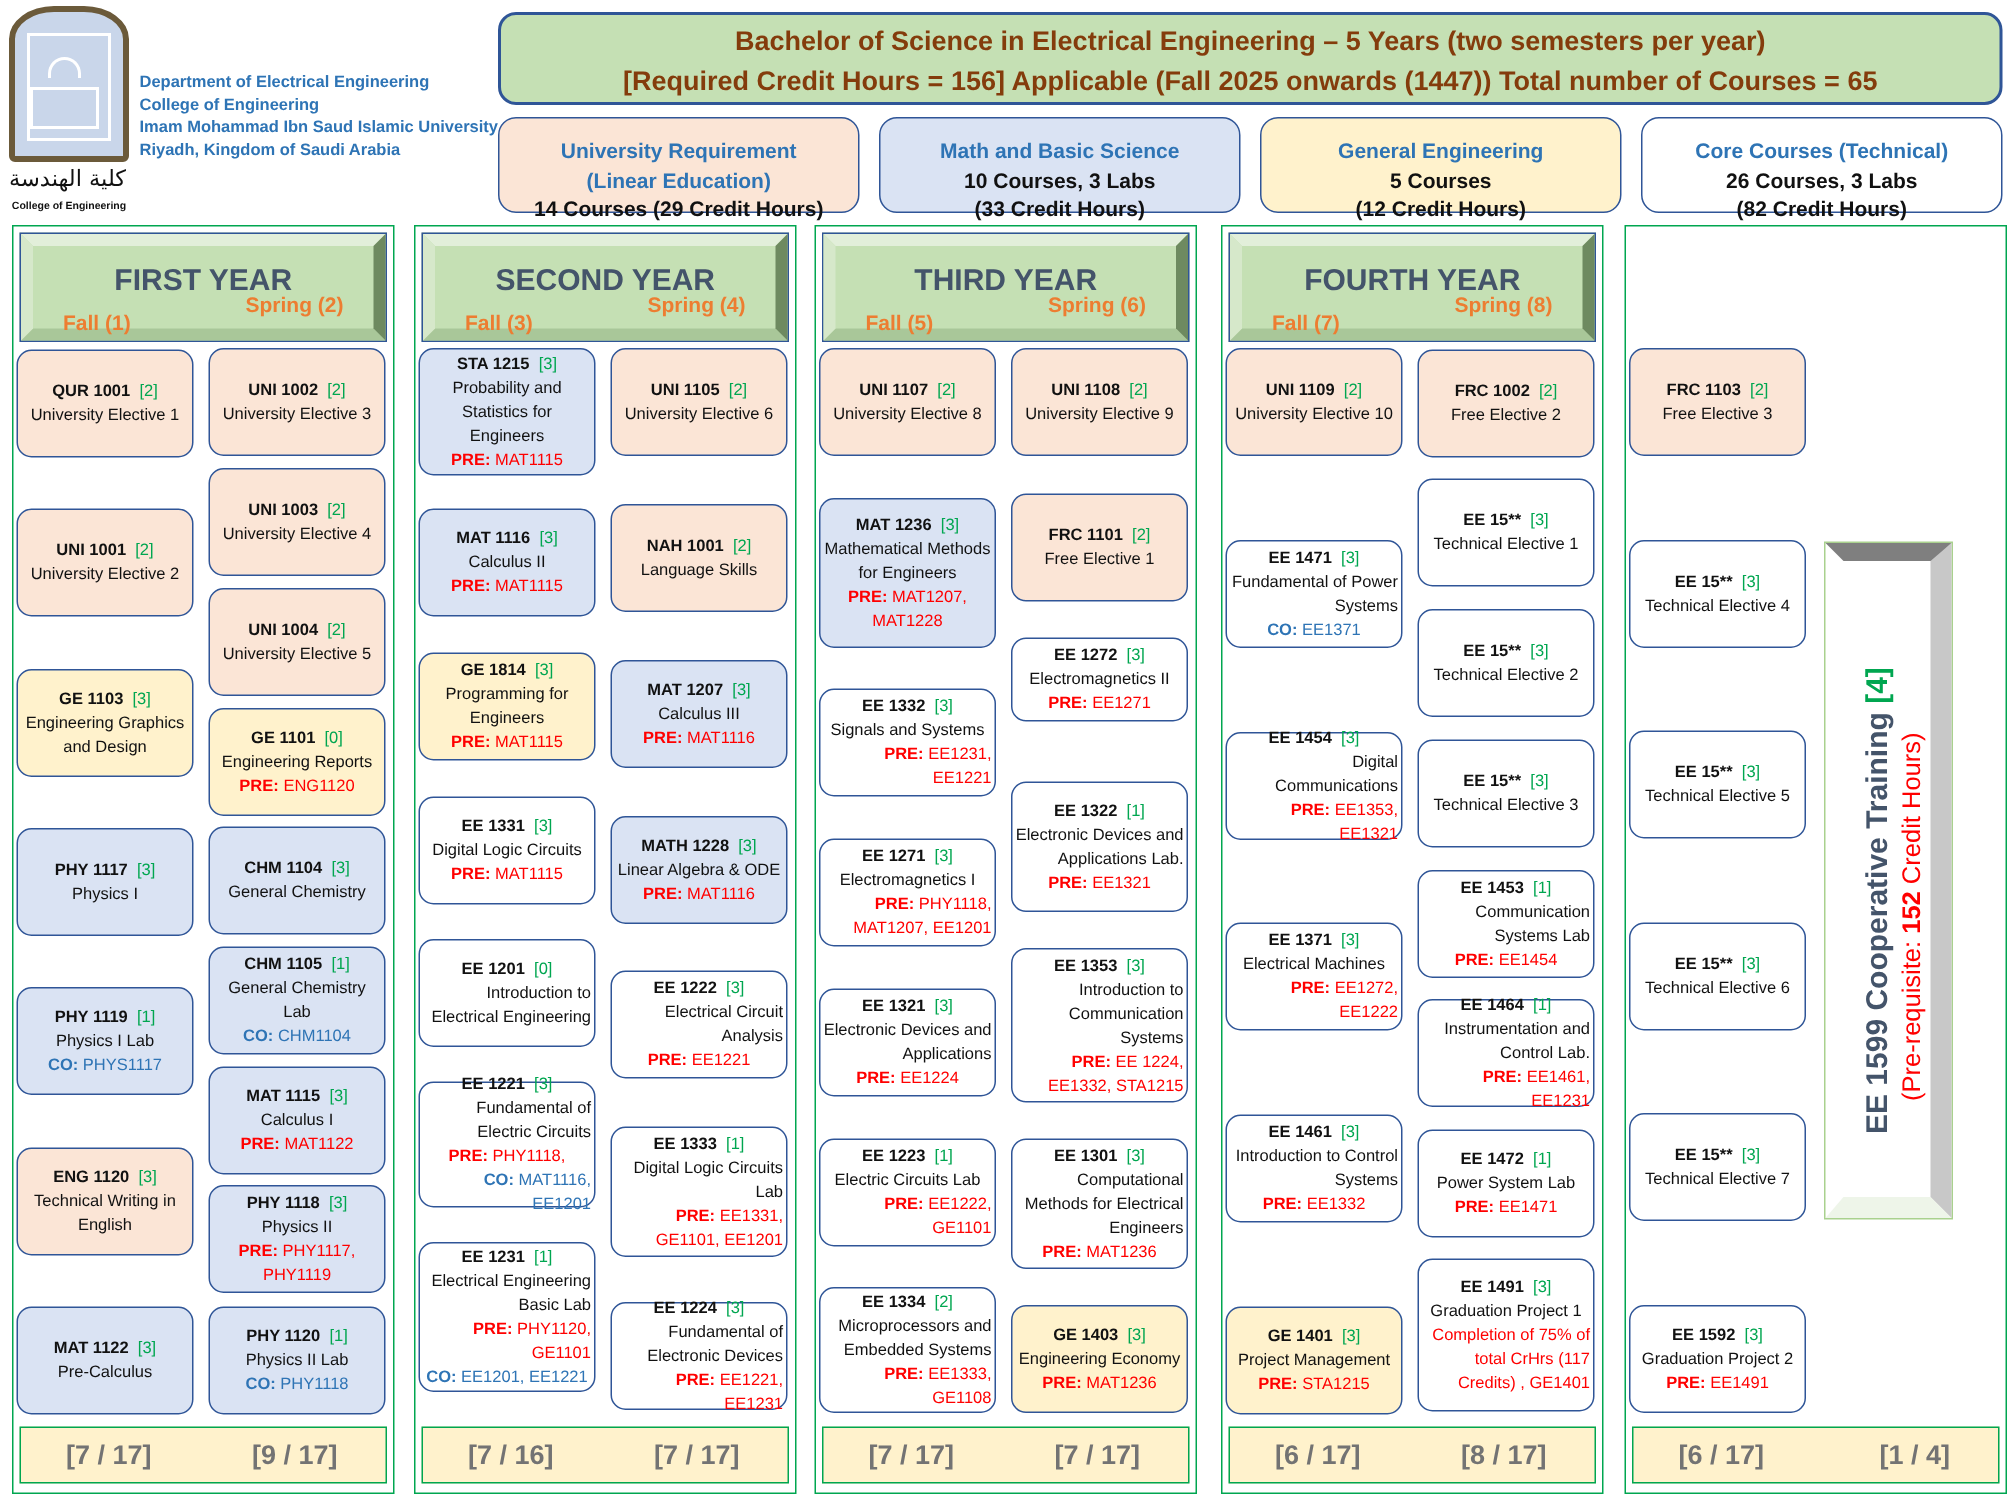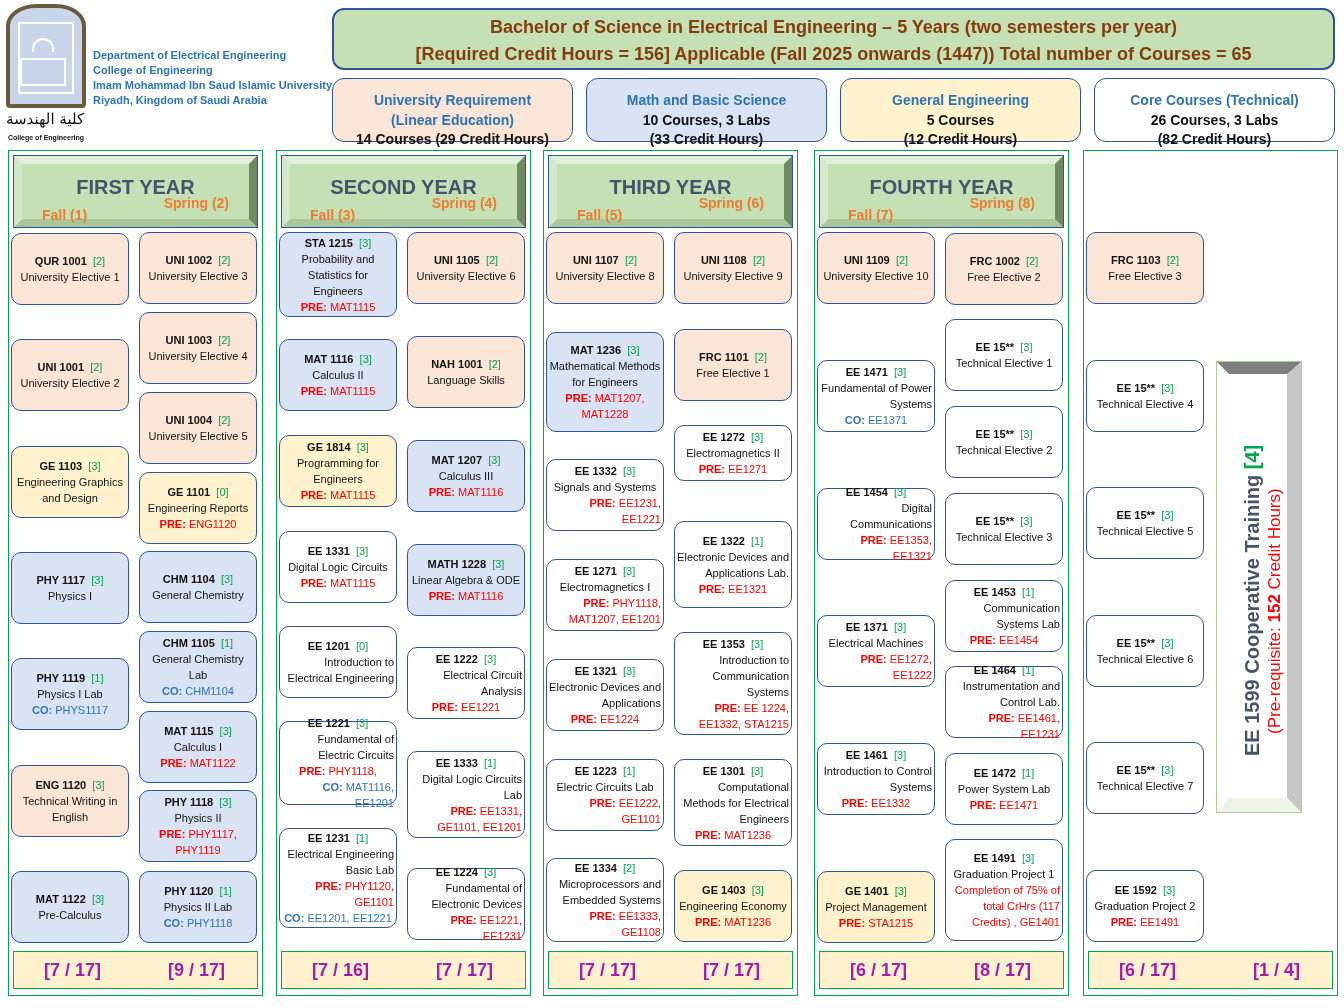--- a/index.html
+++ b/index.html
@@ -27,21 +27,21 @@
   .year { top: 150px; width: 255px; height: 846px; border: 1.5px solid #00a650; }
   .yhead { position: absolute; left: 4px; top: 4px; width: 245px; height: 73px; background: #c5e0b4; border: 1.5px solid #2f5597; }
   .yhead .bev-t { position:absolute; left:0; top:0; right:0; height: 0; border-top: 8px solid #e2efda; border-left: 8px solid transparent; border-right: 8px solid transparent; }
   .yhead .bev-b { position:absolute; left:0; bottom:0; right:0; height: 0; border-bottom: 8px solid #a9c799; border-left: 8px solid transparent; border-right: 8px solid transparent; }
   .yhead .bev-l { position:absolute; left:0; top:0; bottom:0; width:0; border-left: 8px solid #d6e8ca; border-top: 8px solid transparent; border-bottom: 8px solid transparent; }
   .yhead .bev-r { position:absolute; right:0; top:0; bottom:0; width:0; border-right: 8px solid #6e8a60; border-top: 8px solid transparent; border-bottom: 8px solid transparent; }
   .yhead .yt { position:absolute; left:0; right:0; top: 20px; text-align: center; font-weight: bold; font-size: 20px; color: #44546a; }
   .yhead .sf { position:absolute; left: 28px; top: 39px; font-weight: bold; font-size: 14px; color: #ed7d31; margin-top: 12px; }
   .yhead .ss { position:absolute; right: 28px; top: 39px; font-weight: bold; font-size: 14px; color: #ed7d31; }
   .yfoot { position: absolute; left: 4px; bottom: 6px; width: 245px; height: 38px; background: #fff2cc; border: 1.5px solid #00a650;
-           font-weight: bold; font-size: 18px; color: #a21caf; padding-left: 12px; }
+           font-weight: bold; font-size: 18px; color: #737373; padding-left: 12px; }
   .yfoot span { position: absolute; top: 8px; }
   
   .card { position: absolute; width: 118px; border: 1.2px solid #2f5597; border-radius: 10px; text-align: center;
           font-size: 11px; line-height: 16px; display: flex; flex-direction: column; justify-content: center; align-items: center; padding: 1px 2px; }
   .card .code { font-weight: bold; color: #111; white-space: nowrap; }
   .card .cr { color: #00a650; font-weight: normal; }
   .card .nm { color: #111; }
   .card .pre { color: #ff0000; }
   .card .pre b, .card .co b { font-weight: bold; }
   .card .co { color: #2e74b5; }

